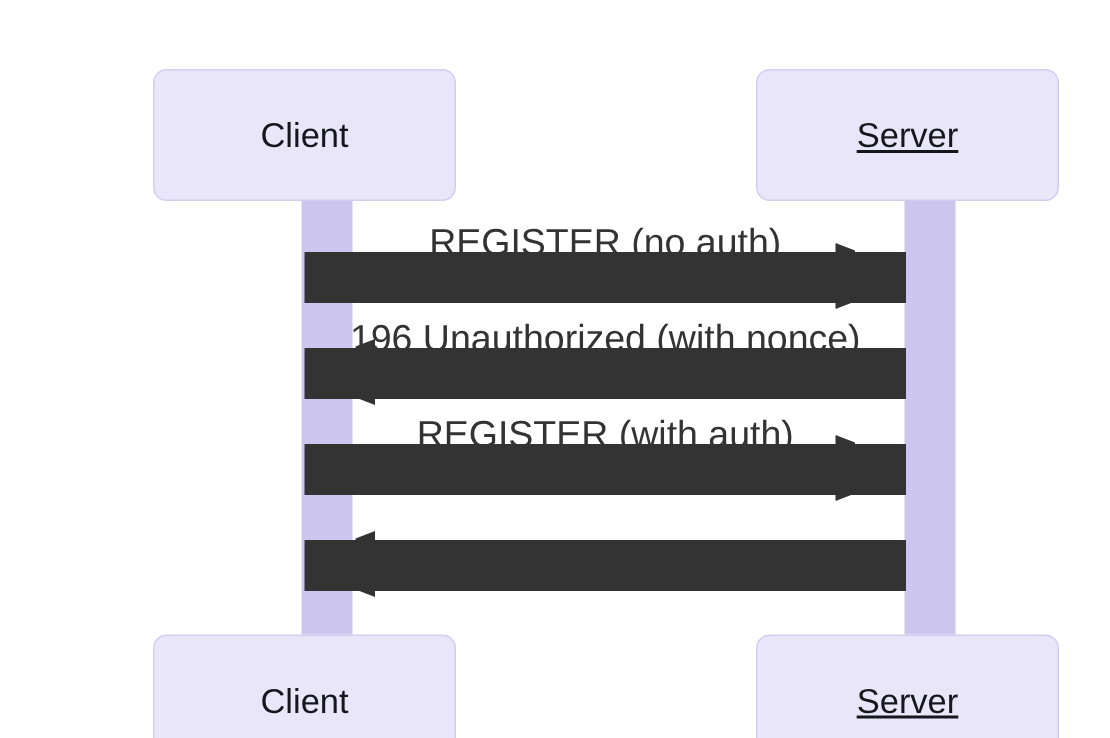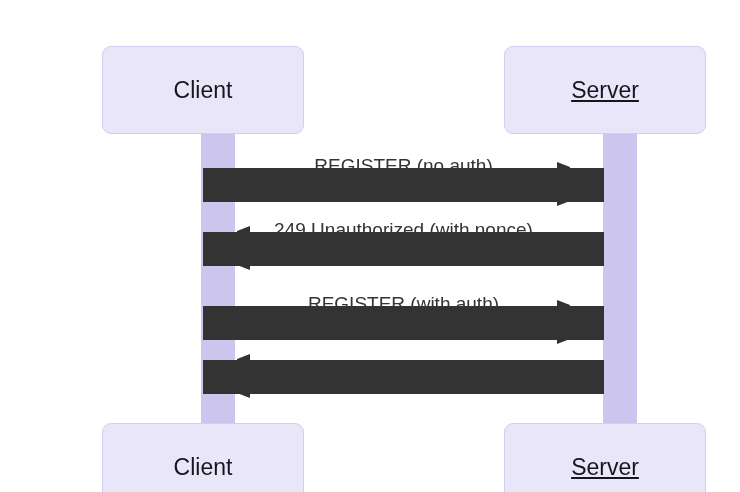--- a/index.html
+++ b/index.html
@@ -59,21 +59,21 @@
     left: 169px;
     width: 401px;
     height: 34px;
   }
   .msg-label {
     position: absolute;
     bottom: 8px;
     left: 0;
     width: 100%;
     text-align: center;
-    font-size: 19px;
+    font-size: 25px;
     color: var(--message-text);
     white-space: nowrap;
   }
   .msg-line {
     position: absolute;
     bottom: 0;
     left: 0;
     right: 0;
     height: 2px;
     background: var(--arrow);
@@ -84,21 +84,21 @@
     width: 0;
     height: 0;
     border-top: 5px solid transparent;
     border-bottom: 5px solid transparent;
   }
   .arrowhead.right { right: 0; border-left: 13px solid var(--arrow); }
   .arrowhead.left  { left: 0;  border-right: 13px solid var(--arrow); }
 
   .message.m1 { top: 134px; }
   .message.m2 { top: 198px; }
-  .message.m3 { top: 272px; }
+  .message.m3 { top: 262px; }
   .message.m4 { top: 326px; }
 </style>
 </head>
 <body>
 
 <div class="diagram">
 
   <div class="lifeline client"></div>
   <div class="lifeline server"></div>
 
@@ -109,21 +109,21 @@
     <span>Server</span>
   </div>
 
   <div class="message m1">
     <div class="msg-label">REGISTER (no auth)</div>
     <div class="msg-line"></div>
     <div class="arrowhead right"></div>
   </div>
 
   <div class="message m2">
-    <div class="msg-label">249 Unauthorized (with nonce)</div>
+    <div class="msg-label">196 Unauthorized (with nonce)</div>
     <div class="msg-line"></div>
     <div class="arrowhead left"></div>
   </div>
 
   <div class="message m3">
     <div class="msg-label">REGISTER (with auth)</div>
     <div class="msg-line"></div>
     <div class="arrowhead right"></div>
   </div>
 

